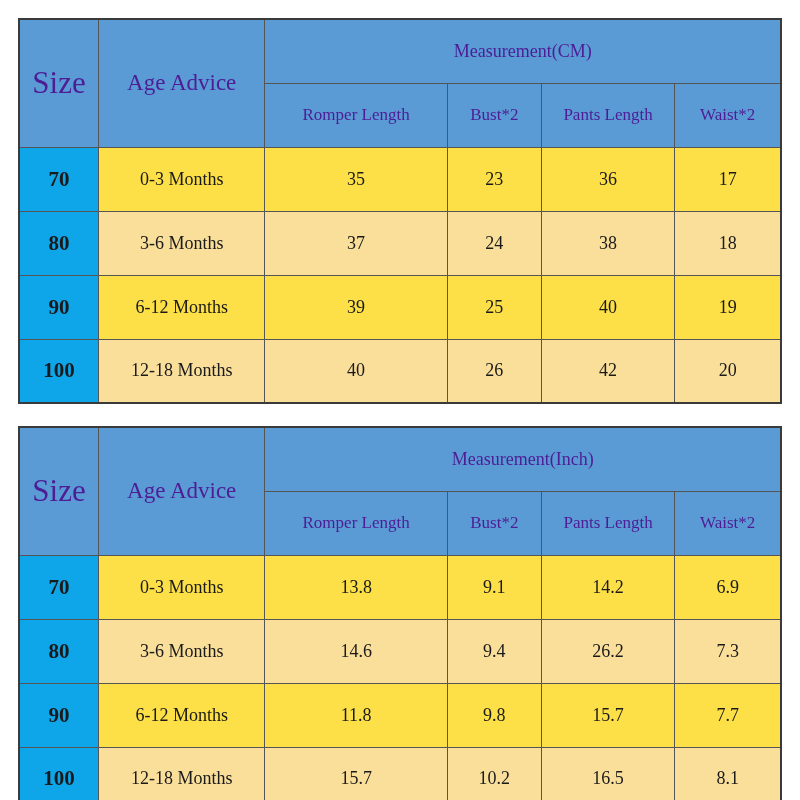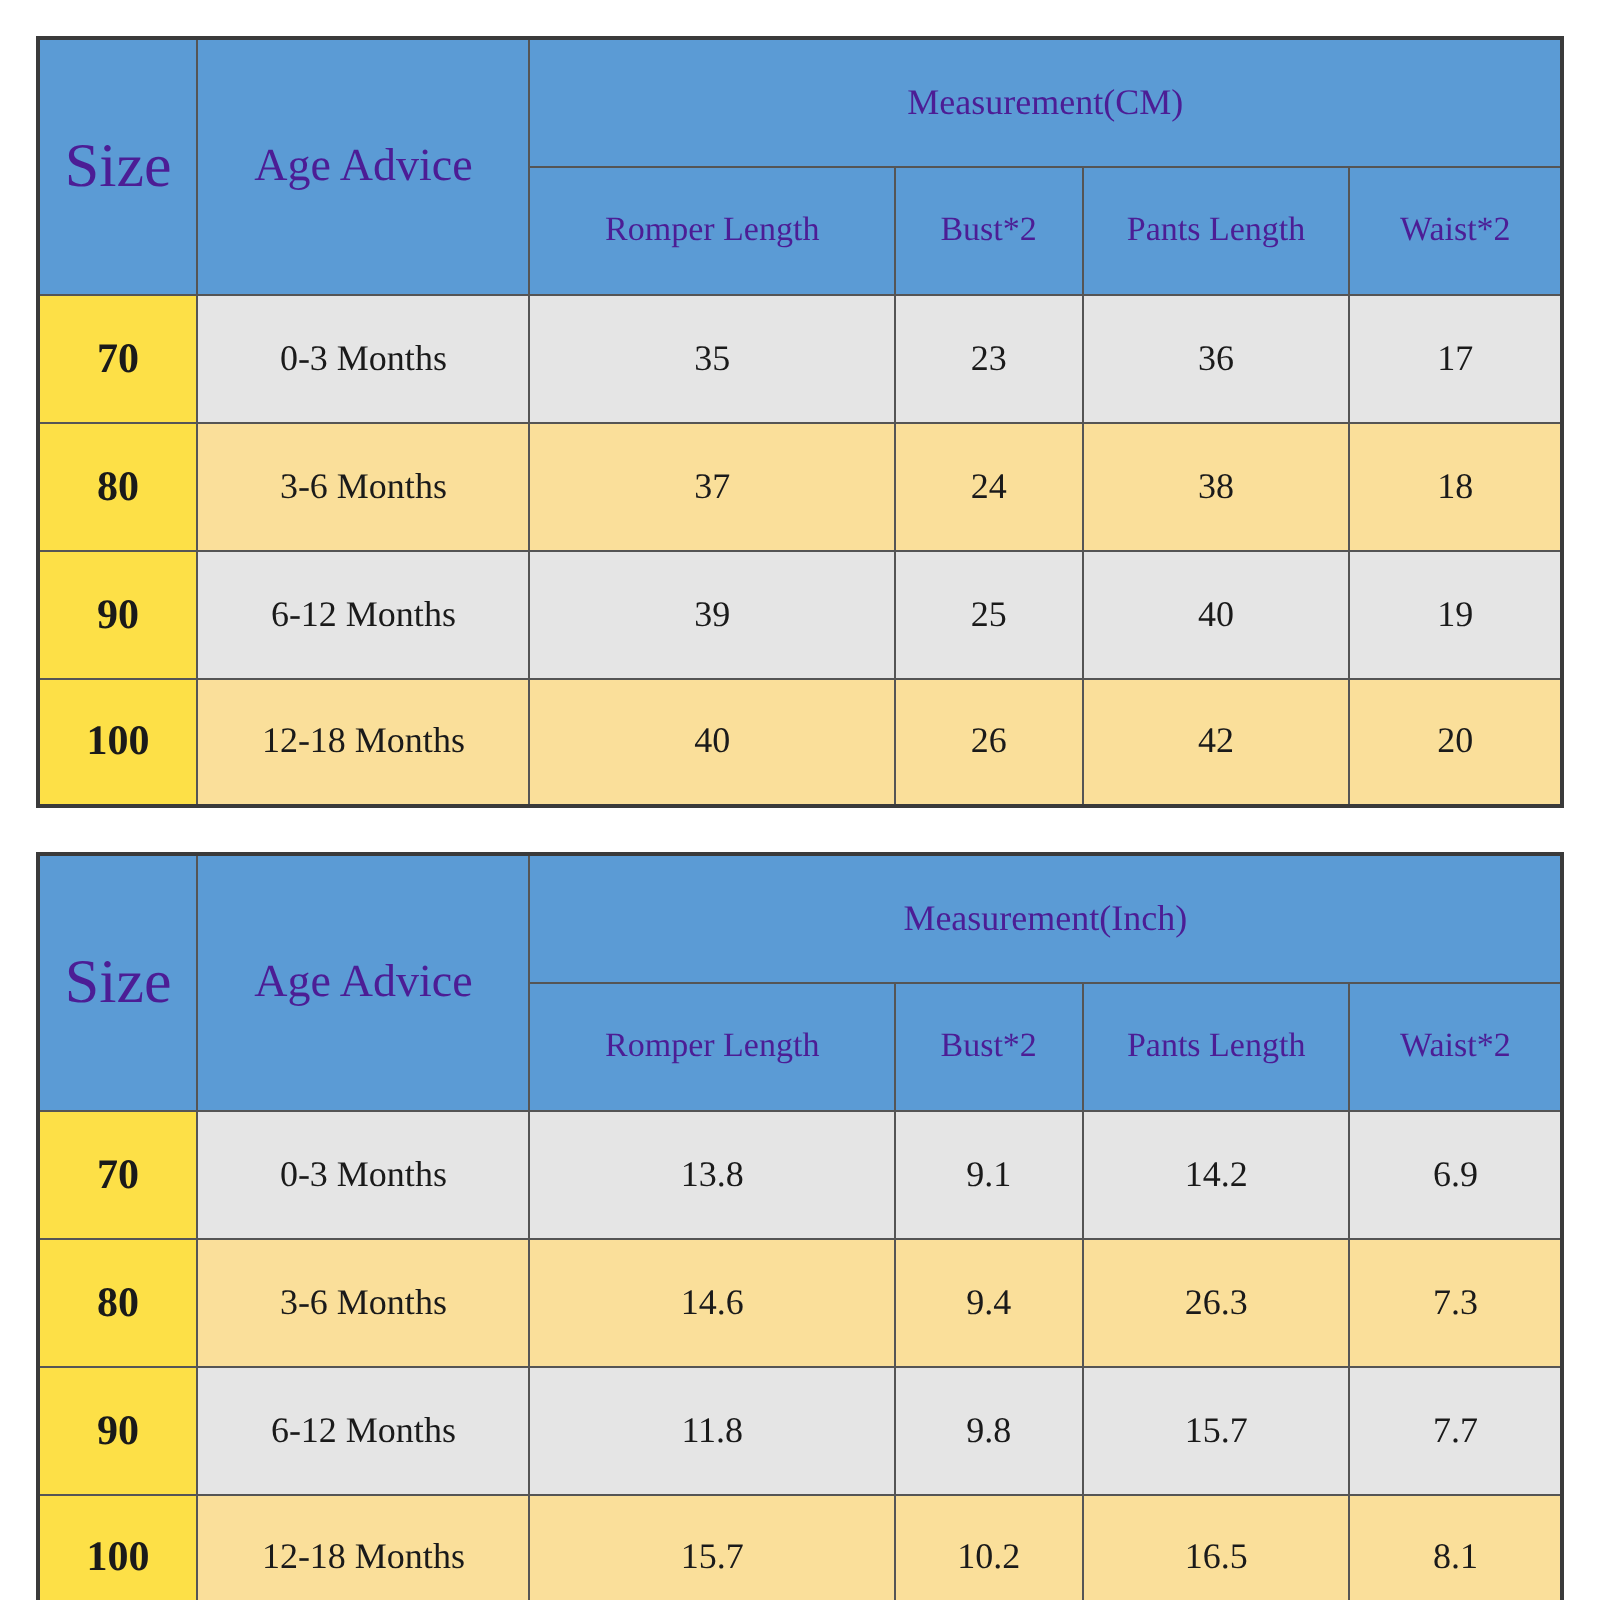--- a/index.html
+++ b/index.html
@@ -52,27 +52,27 @@
   }
   .th-meas {
     font-size: 18px;
     height: 48px;
   }
   .th-sub {
     height: 48px;
   }
   
   .c-size {
-    background: #fde047;
+    background: #0ea5e9;
     font-size: 21px;
     font-weight: bold;
     color: #1a1a1a;
   }
   .row-green .c-data {
-    background: #e5e5e5;
+    background: #fde047;
   }
   .row-yellow .c-data {
     background: #fadf9a;
     text-align: center;
   }
   .c-data {
     font-size: 18px;
   }
   .c-age {
     font-size: 18px;
@@ -178,21 +178,21 @@
         <td class="c-data">13.8</td>
         <td class="c-data">9.1</td>
         <td class="c-data">14.2</td>
         <td class="c-data">6.9</td>
       </tr>
       <tr class="row-yellow">
         <td class="c-size">80</td>
         <td class="c-data c-age">3-6 Months</td>
         <td class="c-data">14.6</td>
         <td class="c-data">9.4</td>
-        <td class="c-data">26.3</td>
+        <td class="c-data">26.2</td>
         <td class="c-data">7.3</td>
       </tr>
       <tr class="row-green">
         <td class="c-size">90</td>
         <td class="c-data c-age">6-12 Months</td>
         <td class="c-data">11.8</td>
         <td class="c-data">9.8</td>
         <td class="c-data">15.7</td>
         <td class="c-data">7.7</td>
       </tr>

